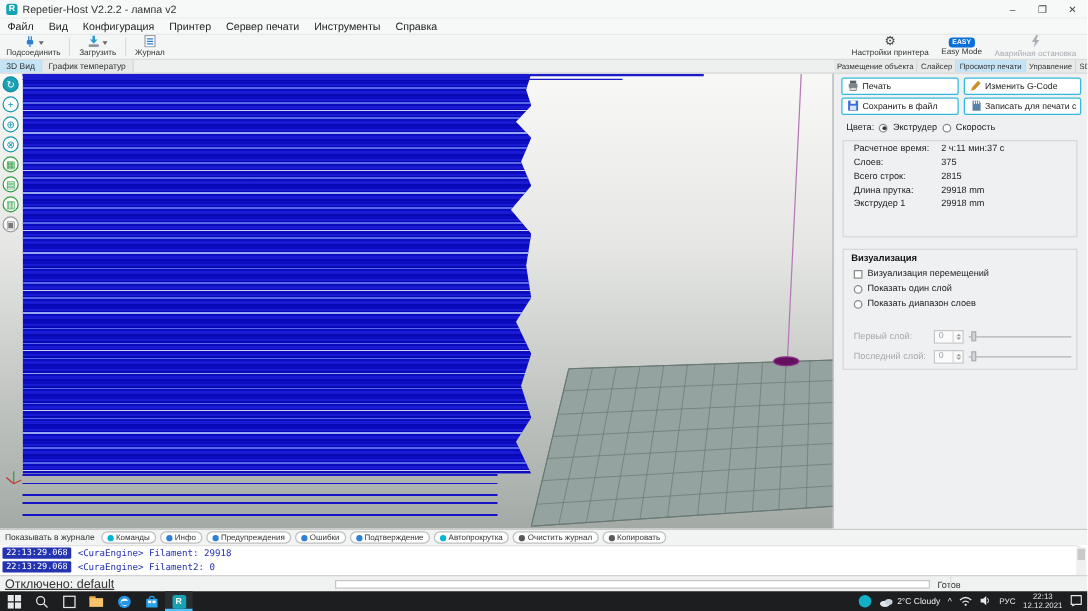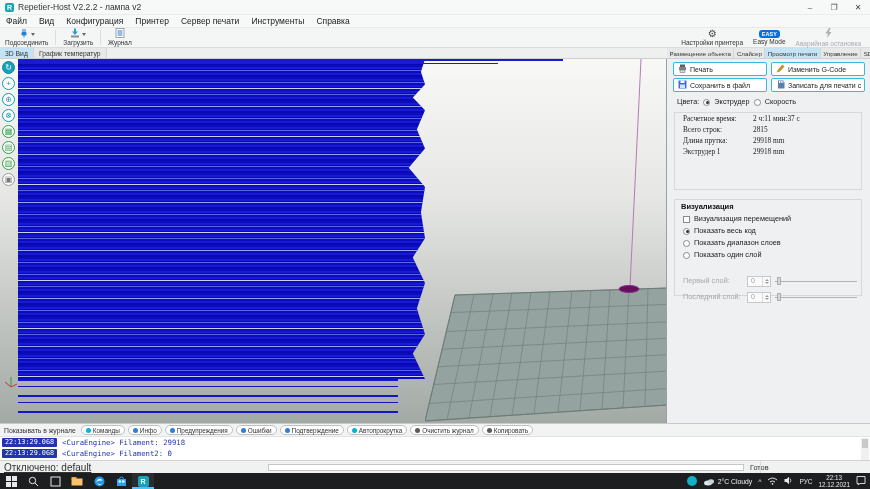--- a/index.html
+++ b/index.html
@@ -57,39 +57,39 @@
   .blue-streak { position:absolute; background:#1b1bcc; height:1px; }
 
   
   #rightpanel { left:667px; top:59px; width:203px; height:364px; background:#eef0f1; }
   .cyan-btn { position:absolute; height:14px; background:#fff; border:1px solid #35b9dd; border-radius:2px; display:flex; align-items:center; gap:3px; padding:0 4px; font-size:7px; color:#222; white-space:nowrap; overflow:hidden; }
   .radio { display:inline-block; width:7px; height:7px; border:1px solid #8a8a8a; border-radius:50%; background:#fff; position:relative; vertical-align:-1px; }
   .radio.checked::after { content:""; position:absolute; left:1.5px; top:1.5px; width:3px; height:3px; border-radius:50%; background:#333; }
   .checkbox { display:inline-block; width:7px; height:7px; border:1px solid #8a8a8a; background:#fff; vertical-align:-1px; }
   .groupbox { position:absolute; left:7px; width:188px; border:1px solid #d6d8d9; }
   .gb-title { font-weight:bold; font-size:7.5px; padding:2px 0 2px 6px; color:#111; }
-  .stat-row { display:flex; font-size:7.3px; line-height:11px; padding-left:8px; color:#222;font-family:Liberation Serif, serif; }
+  .stat-row { display:flex; font-size:7.3px; line-height:11px; padding-left:8px; color:#222; }
   .stat-label { width:70px; }
   .viz-row { font-size:7.3px; line-height:12px; padding-left:8px; color:#222; display:flex; align-items:center; gap:4px; }
   .viz-row.dis { color:#a6a9ac; }
   .spinner { width:24px; height:11px; border:1px solid #c6c8ca; background:#fbfbfb; display:inline-flex; align-items:center; }
   .spin-val { flex:1; text-align:left; padding-left:3px; font-size:7px; color:#9b9ea1; }
   .spin-arrows { width:8px; height:100%; border-left:1px solid #d8d8d8; display:flex; flex-direction:column; align-items:center; justify-content:center; gap:1px; }
   .tri-up { width:0; height:0; border-left:2px solid transparent; border-right:2px solid transparent; border-bottom:2.5px solid #9aa0a4; }
   .tri-dn { width:0; height:0; border-left:2px solid transparent; border-right:2px solid transparent; border-top:2.5px solid #9aa0a4; }
   .slider { position:relative; width:82px; height:9px; }
   .slider .track { position:absolute; left:0; right:0; top:4px; height:1px; background:#b0b4b8; }
   .slider .shandle { position:absolute; left:2px; top:0.5px; width:4px; height:8px; background:#d2d5d8; border:1px solid #aab0b4; }
 
   
   #logbar { left:0; top:423px; width:870px; height:13px; background:#f2f3f3; border-top:1px solid #c9c9c9; display:flex; align-items:center; gap:3px; padding-left:4px; }
   #log-show-label { font-size:6.8px; color:#333; margin-right:2px; white-space:nowrap; }
   .pill { display:inline-flex; align-items:center; gap:2px; height:10px; border:1px solid #bdbfc1; border-radius:5px; background:#fff; padding:0 4px; font-size:6.4px; color:#333; white-space:nowrap; }
   .dot { width:5px; height:5px; border-radius:50%; background:#00b6d4; }
-  #logview { left:0; top:436px; width:870px; height:24px; background:#fff; border-top:1px solid #e2e2e2; font-family:"DejaVu Sans Mono", monospace; }
+  #logview { left:0; top:436px; width:870px; height:24px; background:#fff; border-top:1px solid #e2e2e2; font-family:"DejaVu Sans Mono", monospace;border-radius:11px; }
   .log-line { height:11px; display:flex; align-items:center; padding-left:2px; }
   .log-time { background:#2433b0; color:#fff; font-size:6.8px; padding:0 3px; border-radius:1px; line-height:9px; }
   .log-msg { color:#2433b0; font-size:7.3px; margin-left:5px; }
   #log-scroll { position:absolute; right:1px; top:1px; width:8px; height:22px; background:#f0f0f0; }
   #log-thumb { position:absolute; left:1px; top:1px; width:6px; height:9px; background:#c9c9c9; }
 
   
   #statusbar { left:0; top:460px; width:870px; height:13px; background:#f0f1f1; border-top:1px solid #d2d2d2; display:flex; align-items:center; }
   #status-left { font-size:10px; color:#333; padding-left:4px;text-decoration:underline; }
   #status-progress { position:absolute; left:268px; top:3px; width:476px; height:7px; background:#fff; border:1px solid #c6c6c6; }
@@ -291,50 +291,50 @@
     <span class="radio"></span>
     <span>Скорость</span>
   </div>
 
   <div class="groupbox" style="top:53px;height:78px;">
     <div class="stat-row">
         <span class="stat-label">Расчетное время:</span>
         <span class="stat-value">2 ч:11 мин:37 с</span>
       </div>
     <div class="stat-row">
+        <span class="stat-label">Слоев:</span>
+        <span class="stat-value">375</span>
+      </div>
+    <div class="stat-row">
         <span class="stat-label">Всего строк:</span>
         <span class="stat-value">2815</span>
       </div>
     <div class="stat-row">
         <span class="stat-label">Длина прутка:</span>
         <span class="stat-value">29918 mm</span>
       </div>
     <div class="stat-row">
         <span class="stat-label">Экструдер 1</span>
         <span class="stat-value">29918 mm</span>
       </div>
   </div>
 
   <div class="groupbox" style="top:140px;height:97px;">
     <div class="gb-title">Визуализация</div>
     <div class="viz-row">
       <span class="checkbox"></span>
       <span>Визуализация перемещений</span>
     </div>
     <div class="viz-row">
-      <span class="radio checked"></span>
-      <span>Показать весь код</span>
+      <span class="radio"></span>
+      <span>Показать один слой</span>
     </div>
     <div class="viz-row">
       <span class="radio"></span>
       <span>Показать диапазон слоев</span>
-    </div>
-    <div class="viz-row">
-      <span class="radio"></span>
-      <span>Показать один слой</span>
     </div>
     <div class="viz-row dis" style="margin-top:14px;">
       <span style="width:60px;">Первый слой:</span>
       <span class="spinner">
         <span class="spin-val">0</span>
         <span class="spin-arrows">
             <span class="tri-up"></span>
             <span class="tri-dn"></span>
           </span>
       </span>

